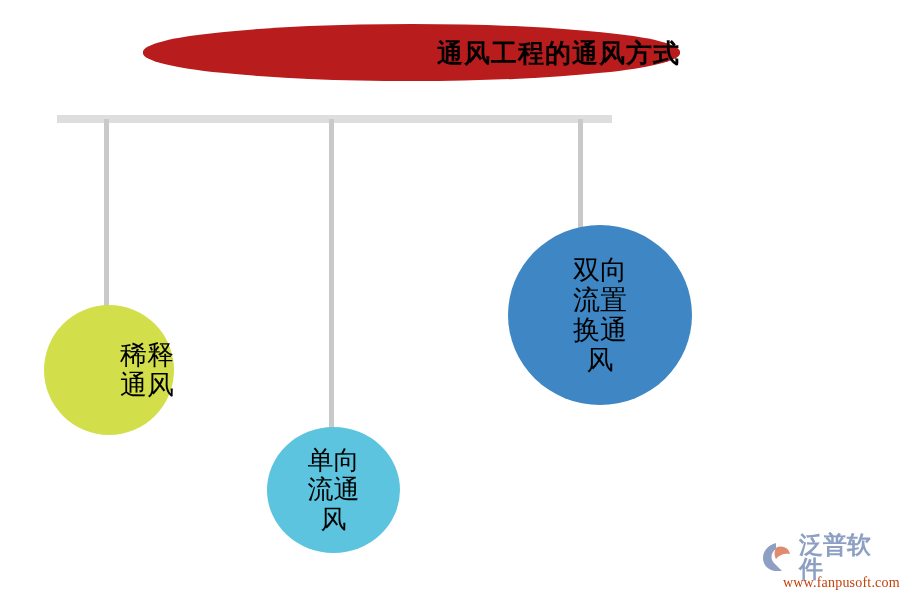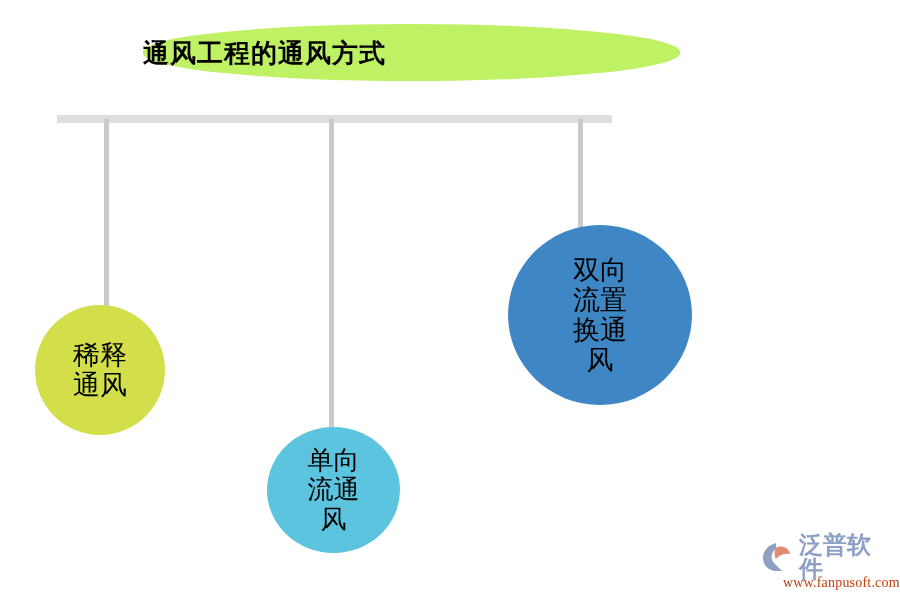--- a/index.html
+++ b/index.html
@@ -20,24 +20,24 @@
   }
 
   
   .title-pill {
     position: absolute;
     left: 143px;
     top: 24px;
     width: 537px;
     height: 57px;
     border-radius: 280px / 29px;
-    background: #bef264;
+    background: #b91c1c;
     display: flex;
     align-items: center;
-    justify-content: flex-start;
+    justify-content: flex-end;
   }
   .title-text {
     font-family: "DejaVu Sans", "Liberation Sans", sans-serif;
     font-size: 26px;
     font-weight: bold;
     color: #000000;
     letter-spacing: 1px;
     line-height: 1;
     white-space: nowrap;
   }
@@ -72,25 +72,26 @@
     text-align: center;
   }
   .node-label {
     font-family: Liberation Sans, sans-serif;
     color: #000000;
     line-height: 1.12;
     white-space: pre-line;
   }
 
   .node-dilution {
-    left: 35px;
+    left: 44px;
     top: 305px;
     width: 130px;
     height: 130px;
     background: #D2DF4A;
+    justify-content: flex-end;
   }
   .node-dilution .node-label { font-size: 27px; }
 
   .node-unidirectional {
     left: 267px;
     top: 427px;
     width: 133px;
     height: 126px;
     background: #5CC4DE;
     justify-content: center;

